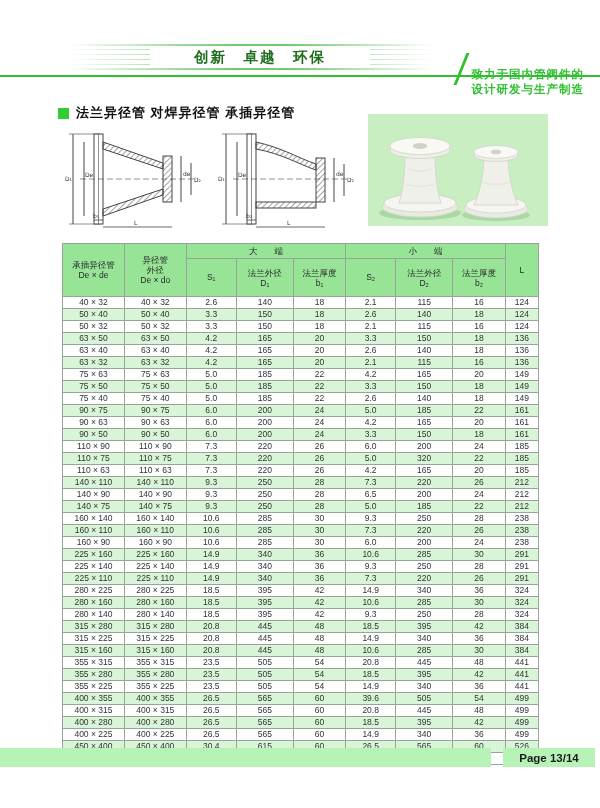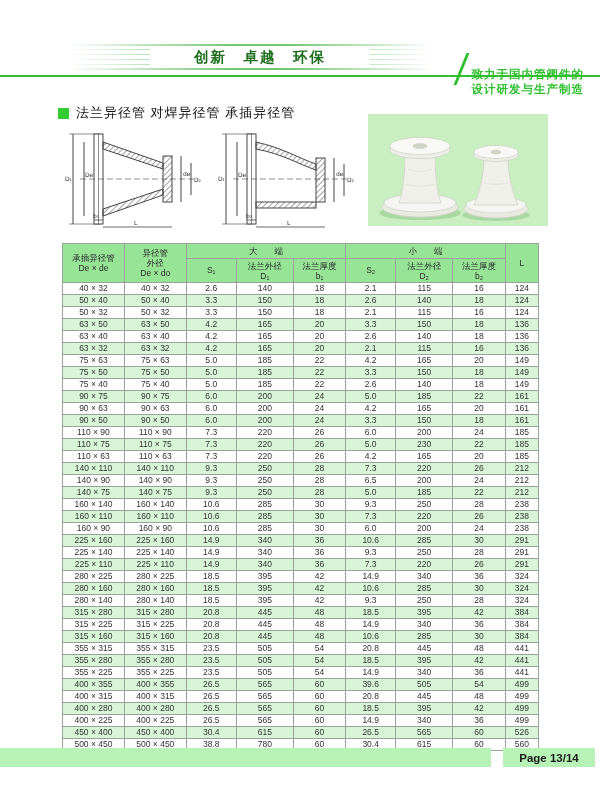--- a/index.html
+++ b/index.html
@@ -19,35 +19,35 @@
     font-size:14.5px; font-weight:bold; color:#1c6e1c; letter-spacing:2px;
     background:#fff; padding:0 6px; }
   .slogan { position:absolute; right:16px; top:40px; display:flex; align-items:center; }
   .slogan-slash { width:10px; height:32px; border-right:3px solid #2fbf2f;
     transform:skewX(-22deg); margin-right:9px; }
   .slogan-text { font-size:11.5px; font-weight:bold; color:#2fbf2f; line-height:15px; letter-spacing:1px;margin-top:27px; }
   .green-rule { position:absolute; top:75px; left:0; width:600px; height:2px; background:#2fbf2f; }
   
   .section-title { position:absolute; left:58px; top:104px; display:flex; align-items:center; }
   .title-bullet { width:11px; height:11px; background:#33cc33; margin-right:7px; }
-  .title-text { font-size:13px; font-weight:normal; color:#111; letter-spacing:1px; }
+  .title-text { font-size:13px; font-weight:bold; color:#111; letter-spacing:1px; }
   
   .figures { position:absolute; left:60px; top:126px; width:490px; height:110px; }
   .diagram { position:absolute; top:0; }
   .diagram.d1 { left:0; }
   .diagram.d2 { left:153px; }
   .photo { position:absolute; left:308px; top:-12px; }
   
   .tbl-wrap { position:absolute; left:62px; top:243px; width:477px; }
   table { width:100%; border-collapse:collapse; table-layout:fixed; }
   th,td { border:1px solid #9aa39a; text-align:center; color:#333;
     font-size:8.5px; line-height:11px; padding:0; font-weight:normal; }
   thead th { background:#97e497; color:#2a2a2a; }
   thead tr.h1 th { height:15px; }
-  thead tr.h2 th { height:24px; }
+  thead tr.h2 th { height:38px; }
   tbody td { height:10.6px; background:#fdfefd; }
   tbody tr.alt td { background:#d8f5d8; }
   .hdr-2l div { line-height:10px; }
   
   .footer-strip { position:absolute; left:0; top:748px; width:491px; height:19px; background:#b7f2b7; }
   .page-box { position:absolute; left:503px; top:748px; width:92px; height:19px; background:#b7f2b7;
     display:flex; align-items:center; justify-content:center; }
   .page-num { font-size:11.5px; font-weight:bold; color:#1b1b1b; }
   svg text { font-family:"DejaVu Sans",sans-serif; }
 </style>
@@ -372,21 +372,21 @@
           <td>24</td>
           <td>185</td>
         </tr>
         <tr class="alt">
           <td>110 × 75</td>
           <td>110 × 75</td>
           <td>7.3</td>
           <td>220</td>
           <td>26</td>
           <td>5.0</td>
-          <td>230</td>
+          <td>320</td>
           <td>22</td>
           <td>185</td>
         </tr>
         <tr>
           <td>110 × 63</td>
           <td>110 × 63</td>
           <td>7.3</td>
           <td>220</td>
           <td>26</td>
           <td>4.2</td>

